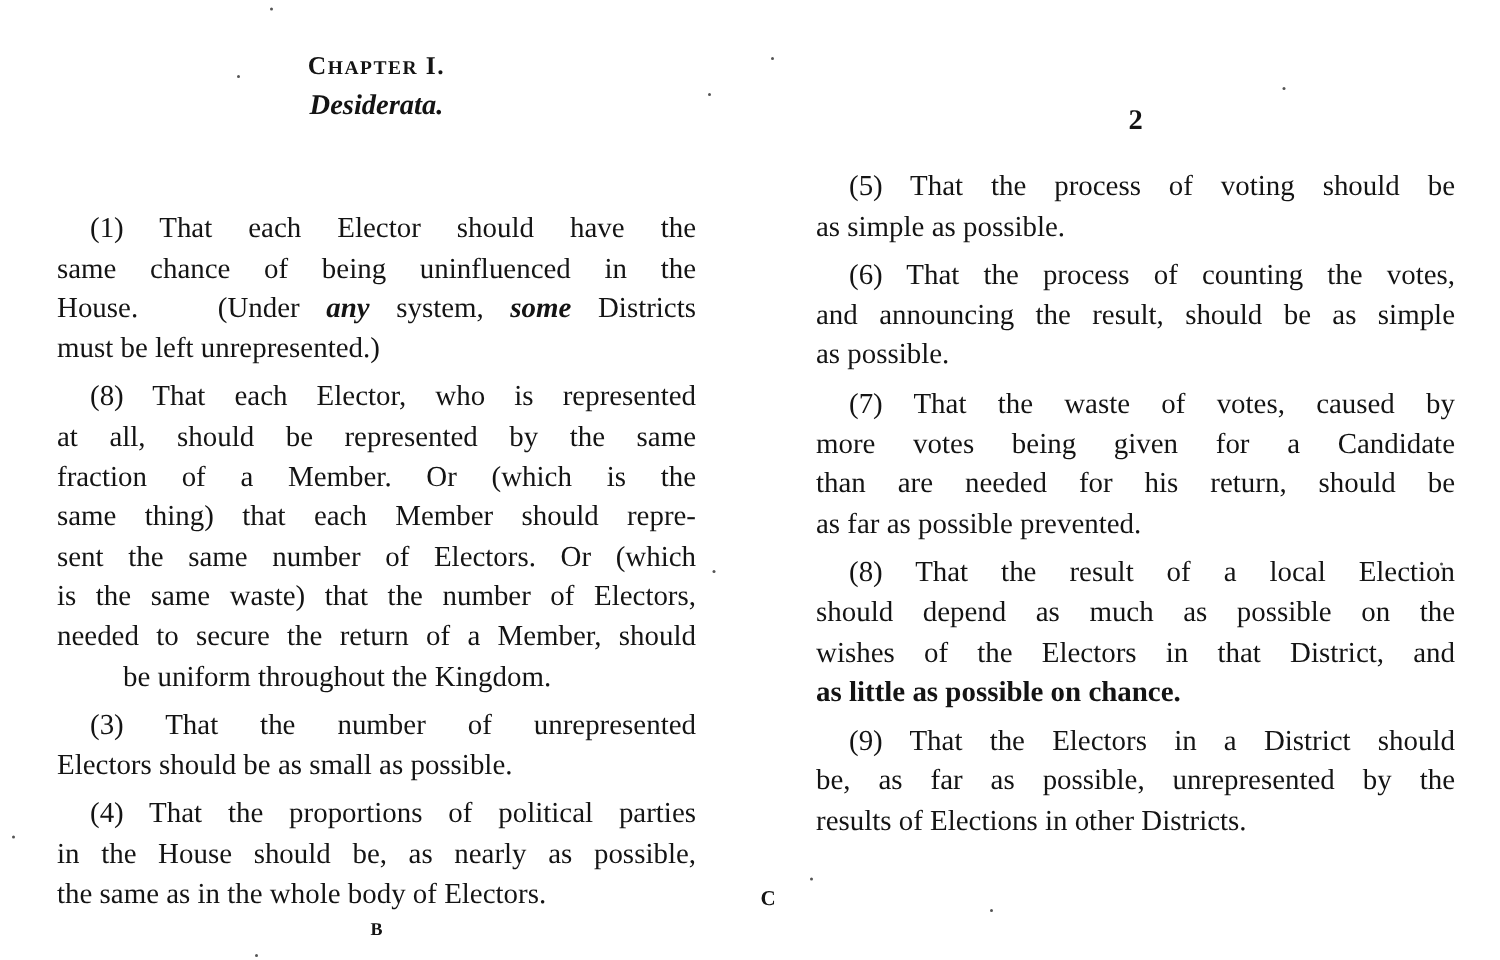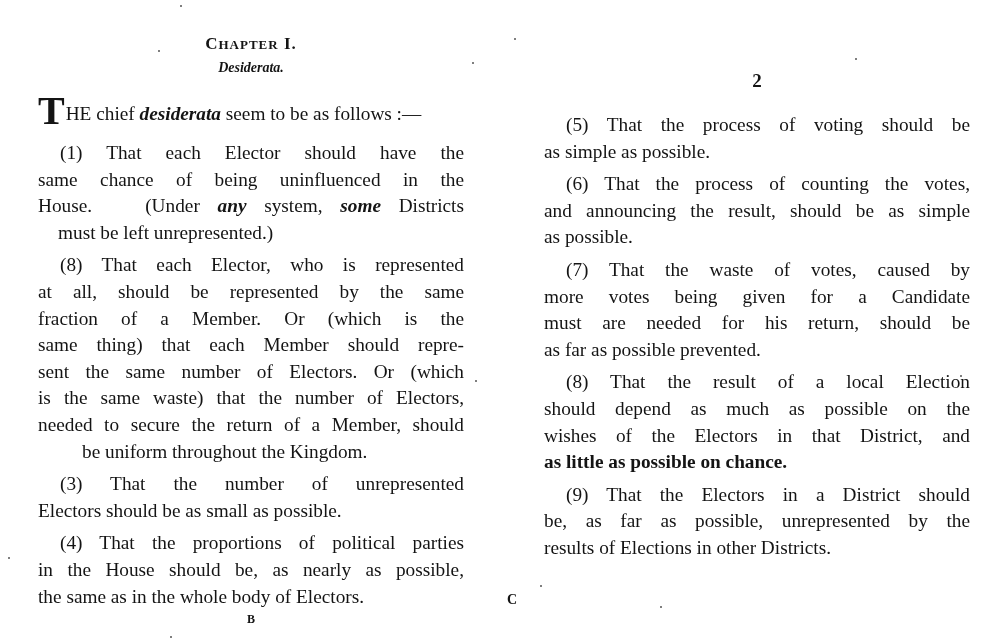--- a/index.html
+++ b/index.html
@@ -7,21 +7,21 @@
     width:1000px; height:640px; background:#ffffff; position:relative; overflow:hidden;
     font-family:"DejaVu Serif", "Liberation Serif", serif; color:#141414;
   }
   .page { position:absolute; top:12px; height:640px; }
   .left { left:38px; width:426px; }
   .right { left:544px; width:426px; }
   .chapter { position:absolute; top:22px; left:0; width:100%; text-align:center;
     font-family:"Liberation Serif", serif; font-size:17px; font-weight:bold; letter-spacing:1px; }
   .chapter .sc { font-size:13px; }
   .subtitle { position:absolute; top:48px; left:0; width:100%; text-align:center;
-    font-family:"Liberation Serif", serif; font-style:italic; font-weight:bold; font-size:14px; }
+    font-family:"Liberation Serif", serif; font-style:italic; font-weight:bold; font-size:19px; }
   .pagenum { position:absolute; left:0; width:100%; text-align:center;
     font-family:"Liberation Serif", serif; font-weight:bold; }
   .lines { position:absolute; left:0; width:100%; }
   .line { position:absolute; left:0; width:100%; height:26px;
     font-family:"Liberation Serif", serif; font-size:19.3px; line-height:26px;
     text-align:justify; text-align-last:justify; white-space:nowrap; }
   .line.last { text-align-last:left; }
   .line span.inner { display:block; }
   .dropcap { font-size:40px; font-weight:bold; line-height:30px; vertical-align:-4px; margin-right:1px; }
   i, .it { font-style:italic; font-weight:bold; }
@@ -31,35 +31,32 @@
 </style>
 </head>
 <body>
 
 <div class="page left">
   <div class="chapter">
     <span id="chap"><span>C</span><span class="sc">HAPTER</span> <span>I</span><span class="">.</span></span>
   </div>
   <div class="subtitle">Desiderata.</div>
 
-  <div class="line last" style="position:absolute; top:84px; height:34px; line-height:34px;">
-    <span class="dropcap">T</span><span>HE</span><span style="white-space:pre"> chief </span><i>desiderata</i><span style="white-space:pre"> seem to be as follows :—</span>
-  </div>
 
   <div class="lines" id="left-lines" style="top:128px;">
       <div class="line" style="top: 0px;">
         <span class="inner" style="padding-left: 22px;">(1) That each Elector should have the</span>
       </div>
       <div class="line" style="top: 26.6px;">
         <span class="inner">same chance of being uninfluenced in the</span>
       </div>
       <div class="line" style="top: 53.2px;">
         <span class="inner" style="white-space: normal;"><span style="white-space: pre;">House.   (Under </span><i style="white-space: pre;">any</i><span style="white-space: pre;"> system, </span><i style="white-space: pre;">some</i><span style="white-space: pre;"> Districts</span></span>
       </div>
-      <div class="line last" style="top: 79.8px; margin-left: 20px;">
+      <div class="line last" style="top: 79.8px;">
         <span class="inner">must be left unrepresented.)</span>
       </div>
       <div class="line" style="top: 112.4px;">
         <span class="inner" style="padding-left: 22px;">(8) That each Elector, who is represented</span>
       </div>
       <div class="line" style="top: 139px;">
         <span class="inner">at all, should be represented by the same</span>
       </div>
       <div class="line" style="top: 165.6px;">
         <span class="inner">fraction of a Member. Or (which is the</span>
@@ -117,21 +114,21 @@
       <div class="line last" style="top: 112.4px;">
         <span class="inner">as possible.</span>
       </div>
       <div class="line" style="top: 145px;">
         <span class="inner" style="padding-left: 22px;">(7) That the waste of votes, caused by</span>
       </div>
       <div class="line" style="top: 171.6px;">
         <span class="inner">more votes being given for a Candidate</span>
       </div>
       <div class="line" style="top: 198.2px;">
-        <span class="inner">must are needed for his return, should be</span>
+        <span class="inner">than are needed for his return, should be</span>
       </div>
       <div class="line last" style="top: 224.8px;">
         <span class="inner">as far as possible prevented.</span>
       </div>
       <div class="line" style="top: 257.4px;">
         <span class="inner" style="padding-left: 22px;">(8) That the result of a local Election</span>
       </div>
       <div class="line" style="top: 284px;">
         <span class="inner">should depend as much as possible on the</span>
       </div>

